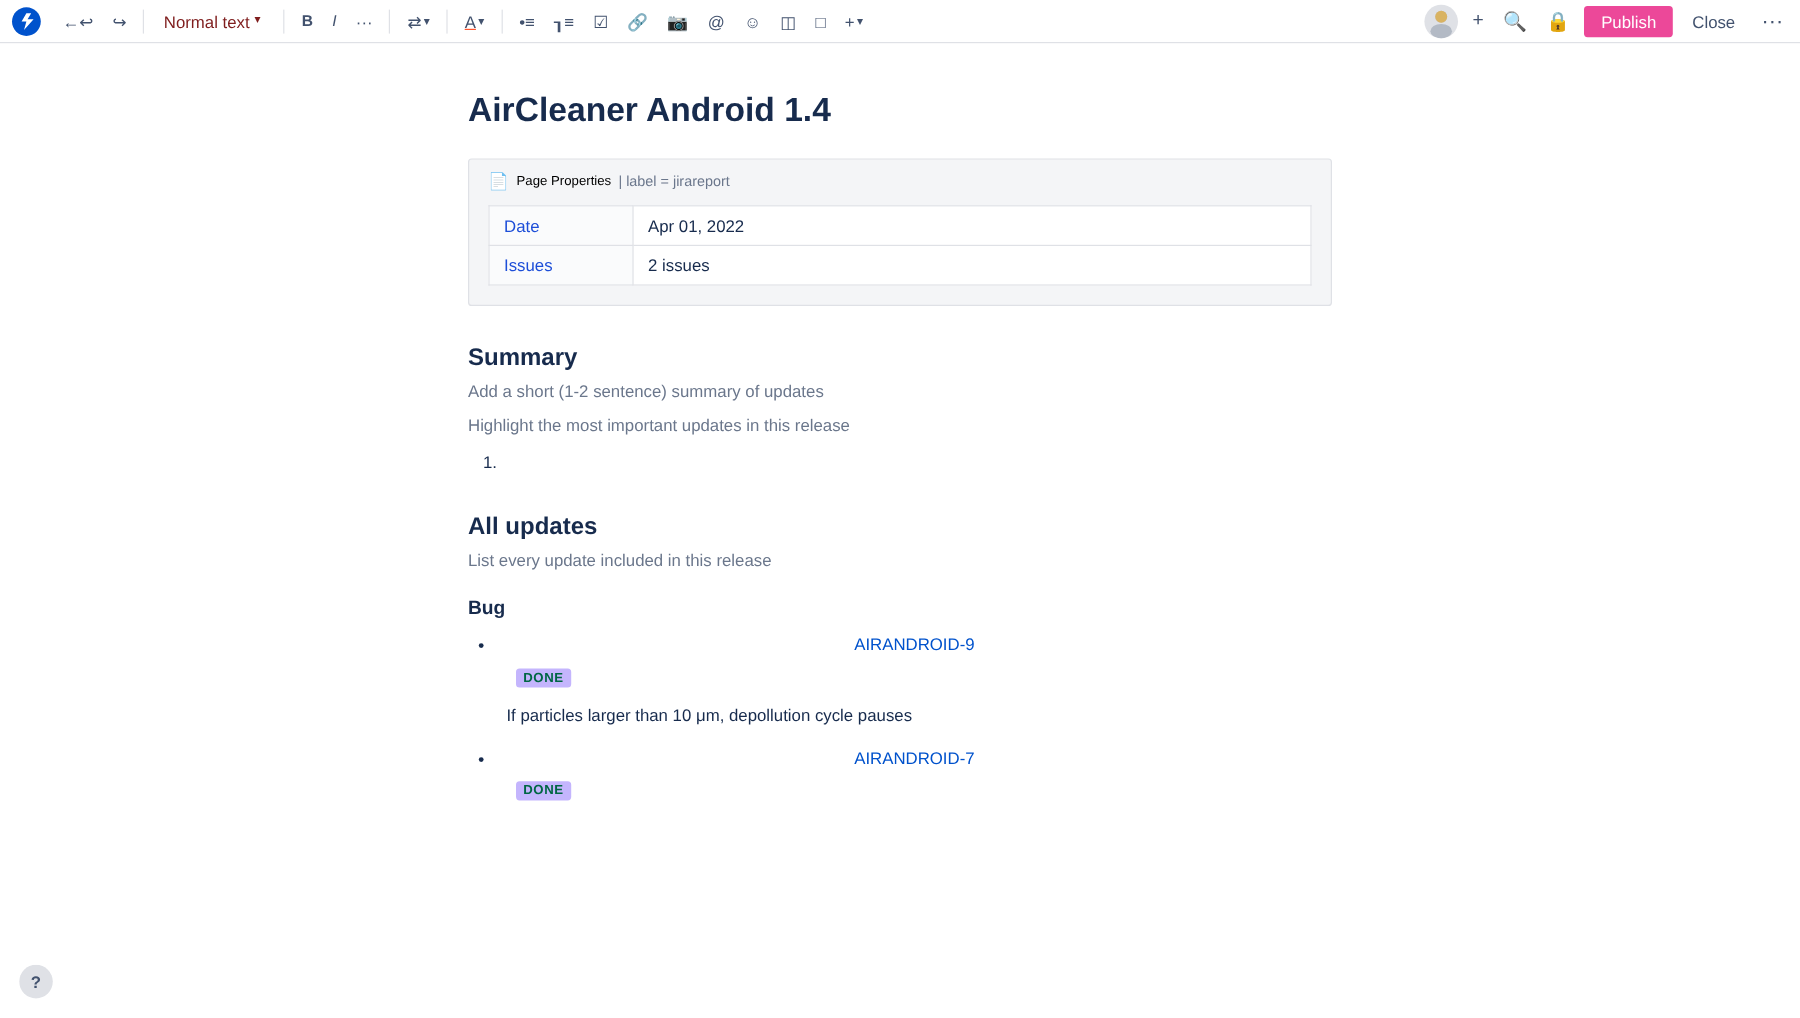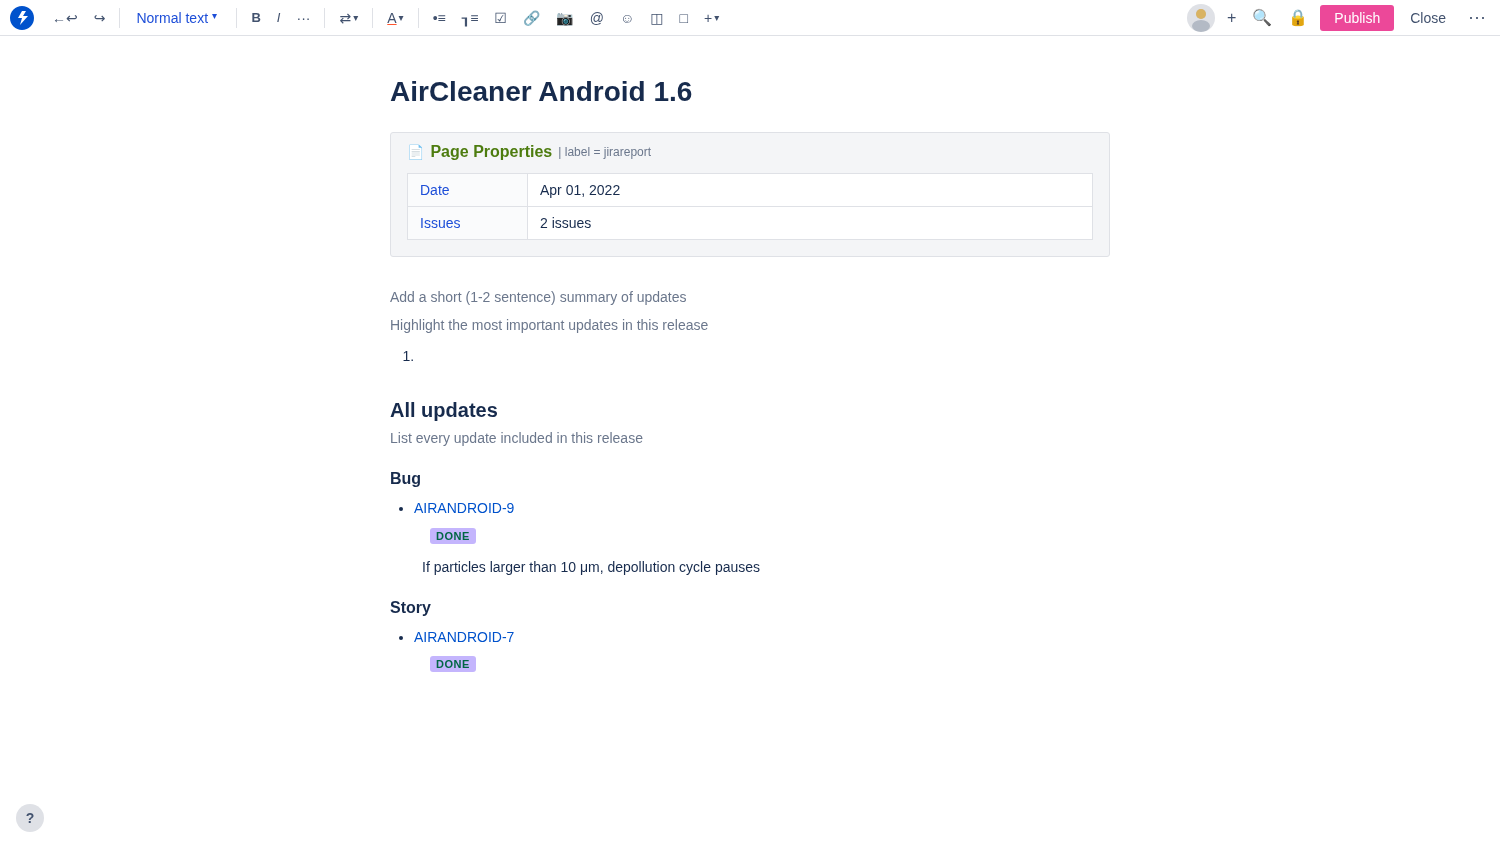--- a/index.html
+++ b/index.html
@@ -91,21 +91,21 @@
       align-items: center;
     }
 
     
     .text-style-btn {
       background: none;
       border: none;
       cursor: pointer;
       padding: 4px 8px;
       border-radius: 3px;
-      color: #1d4ed8;
+      color: #7f1d1d;
       font-size: 14px;
       display: flex;
       align-items: flex-start;
       gap: 4px;
       min-width: 100px;
     }
 
     
     #content {
       max-width: 760px;
@@ -135,23 +135,23 @@
       gap: 6px;
       font-size: 12px;
       color: #42526e;
       margin-bottom: 12px;
     }
     .page-props-icon {
       color: #0052cc;
       font-size: 14px;
     }
     .page-props-label {
-      font-weight: 700;
-      font-size: 16px;
-      color: #4d7c0f;
+      font-weight: 400;
+      font-size: 11px;
+      color: #000000;
     }
     .page-props-meta {
       color: #6b778c;
       font-size: 12px;
     }
     .props-table {
       width: 100%;
       border-collapse: collapse;
       background: #fff;
       border: 1px solid #dfe1e6;
@@ -202,20 +202,21 @@
     }
     .bullet-list {
       padding-left: 24px;
       margin: 6px 0;
       list-style: disc;
     }
     .bullet-list li {
       color: #172b4d;
       font-size: 14px;
       line-height: 1.8;
+      text-align: center;
     }
 
     
     .jira-link {
       color: #0052cc;
       text-decoration: none;
       font-size: 14px;
     }
 
     
@@ -384,21 +385,21 @@
     <button class="btn-publish">Publish</button>
     <button class="btn-close">Close</button>
     <button class="btn-more">
       <span>···</span>
     </button>
   </div>
 </div>
 
 <div id="content">
 
-  <h1 class="page-title" contenteditable="true" style="">AirCleaner Android 1.6</h1>
+  <h1 class="page-title" contenteditable="true" style="">AirCleaner Android 1.4</h1>
 
   <div class="page-properties-block">
     <div class="page-properties-header">
       <span class="page-props-icon">📄</span>
       <span class="page-props-label">Page Properties</span>
       <span class="page-props-meta">| label = jirareport</span>
     </div>
     <table class="props-table">
       <tbody>
         <tr>
@@ -406,20 +407,21 @@
           <td>Apr 01, 2022</td>
         </tr>
         <tr>
           <td>Issues</td>
           <td>2 issues</td>
         </tr>
       </tbody>
     </table>
   </div>
 
+  <h2 class="section-heading">Summary</h2>
   <p class="section-hint">Add a short (1-2 sentence) summary of updates</p>
 
   <p class="section-hint">Highlight the most important updates in this release</p>
   <ol class="ordered-list">
     <li>&nbsp;</li>
   </ol>
 
   <h2 class="section-heading">All updates</h2>
   <p class="section-hint">List every update included in this release</p>
 
@@ -429,21 +431,20 @@
       <a class="jira-link" href="#">AIRANDROID-9</a>
     </li>
   </ul>
   <div class="issue-detail">
     <div class="issue-row">
       <span class="status-badge">DONE</span>
     </div>
     <div style="margin-top:15px;">If particles larger than 10 μm, depollution cycle pauses</div>
   </div>
 
-  <h3 class="section-sub-heading">Story</h3>
   <ul class="bullet-list">
     <li>
       <a class="jira-link" href="#">AIRANDROID-7</a>
     </li>
   </ul>
   <div class="issue-detail">
     <div class="issue-row">
       <span class="status-badge">DONE</span>
     </div>
   </div>

